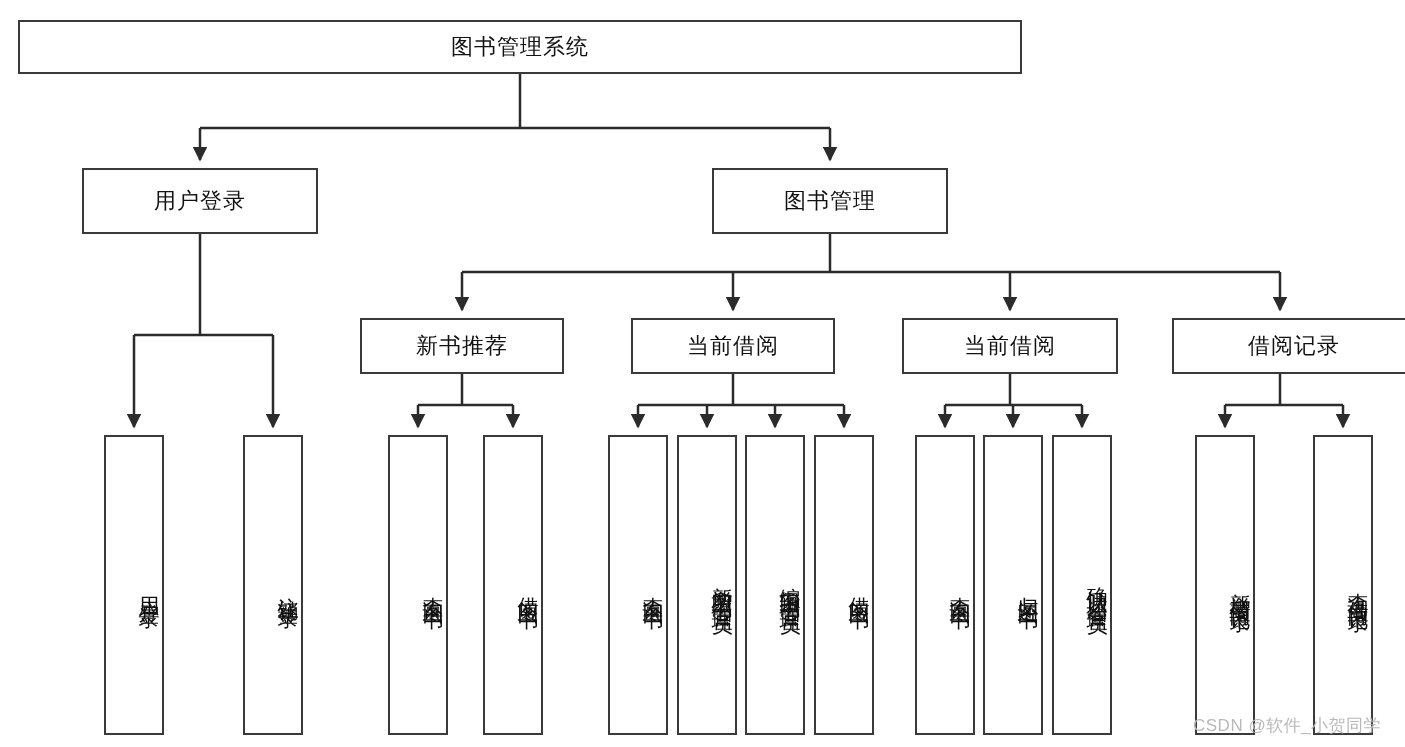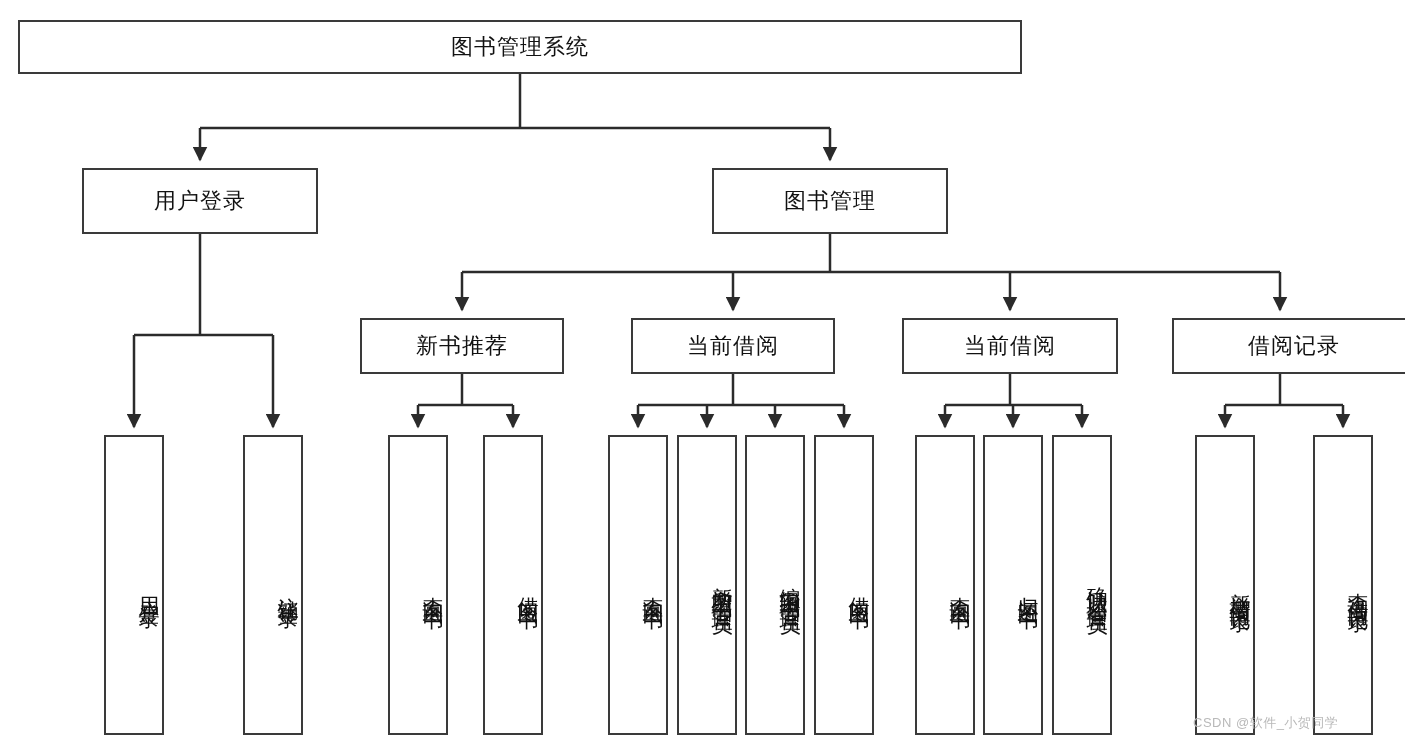--- a/index.html
+++ b/index.html
@@ -49,21 +49,21 @@
     justify-content: center;
   }
   .node.vert .vlabel {
     writing-mode: vertical-rl;
     text-orientation: upright;
     display: block;
     white-space: nowrap;
   }
   .watermark {
     position: absolute;
-    font-size: 13px;
+    font-size: 17px;
     color: #b9b9b9;
     white-space: nowrap;
     letter-spacing: 0.5px;
   }
 </style>
 </head>
 <body>
 
 <div id="canvas">
 

